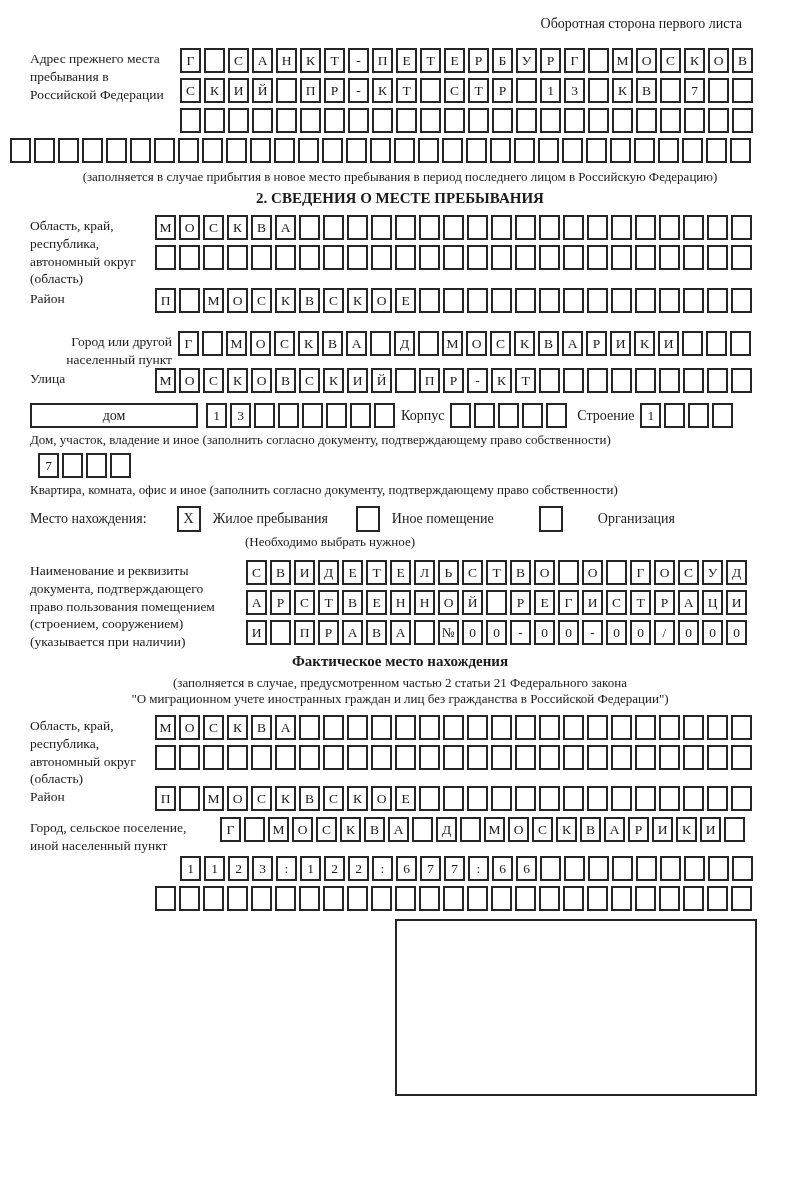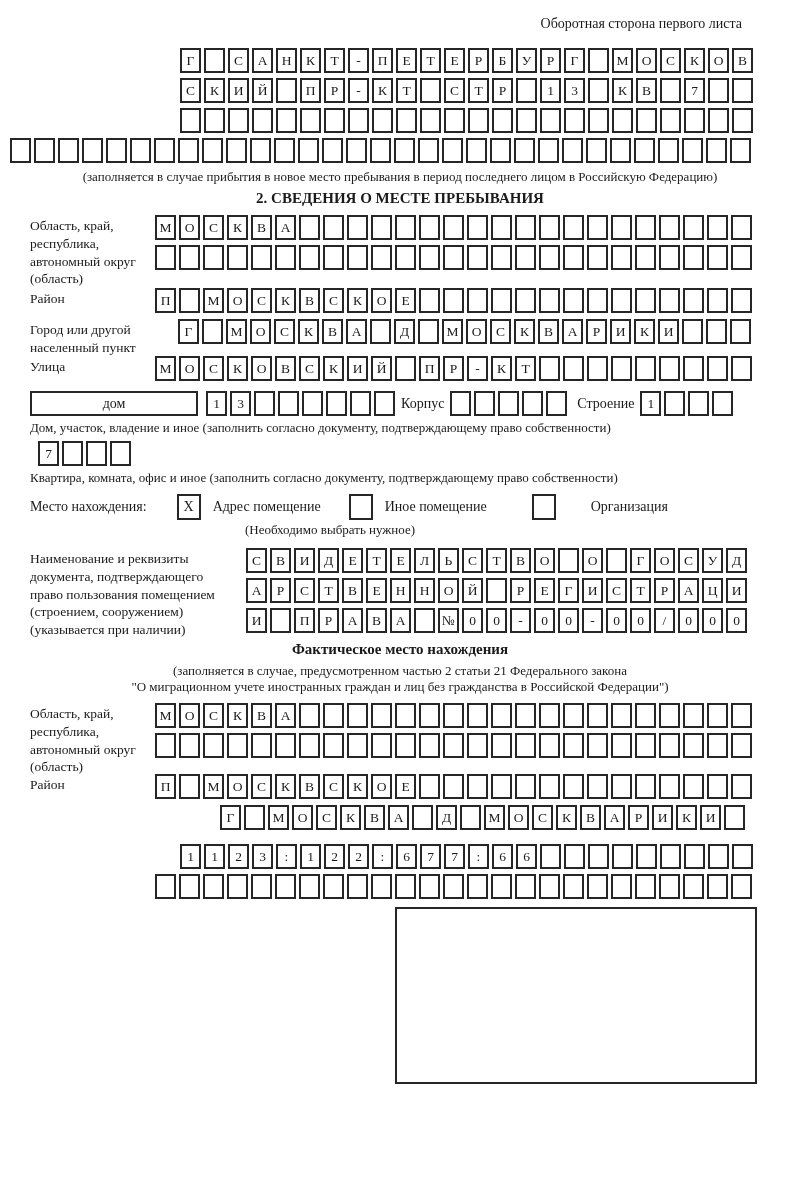--- a/index.html
+++ b/index.html
@@ -27,20 +27,21 @@
   .caption{font-size:13.5px;line-height:1.33;text-align:center;}
 </style>
 </head>
 <body>
 
 <div class="page">
 
   <div class="top-note">Оборотная сторона первого листа</div>
 
   <div class="labelrow" style="margin-top:16px;padding-left:150px;">
+    <div class="flabel" style="width:142px;">Адрес прежнего места пребывания в Российской Федерации</div>
     <div class="cellcol">
       <div class="cells">
           <div class="cell">Г</div>
           <div class="cell"></div>
           <div class="cell">С</div>
           <div class="cell">А</div>
           <div class="cell">Н</div>
           <div class="cell">К</div>
           <div class="cell">Т</div>
           <div class="cell">-</div>
@@ -236,21 +237,21 @@
         <div class="cell"></div>
         <div class="cell"></div>
         <div class="cell"></div>
         <div class="cell"></div>
         <div class="cell"></div>
         <div class="cell"></div>
         <div class="cell"></div>
       </div>
   </div>
 
-  <div class="labelrow" style="margin-top:6px;padding-left:148px;">
+  <div class="labelrow" style="margin-top:18px;padding-left:148px;text-align:right;">
     <div class="flabel" style="width:142px;">Город или другой населенный пункт</div>
     <div class="cells">
         <div class="cell">Г</div>
         <div class="cell"></div>
         <div class="cell">М</div>
         <div class="cell">О</div>
         <div class="cell">С</div>
         <div class="cell">К</div>
         <div class="cell">В</div>
         <div class="cell">А</div>
@@ -340,21 +341,21 @@
         <div class="cell"></div>
         <div class="cell"></div>
         <div class="cell"></div>
       </div>
   </div>
   <div class="note" style="margin-top:4px;">Квартира, комната, офис и иное (заполнить согласно документу, подтверждающему право собственности)</div>
 
   <div class="hrow" style="margin-top:8px;">
     <span class="inline-label">Место нахождения:</span>
     <span class="chk" style="margin-left:30px;">X</span>
-    <span class="inline-label" style="margin-left:12px;">Адрес помещение</span>
+    <span class="inline-label" style="margin-left:12px;">Жилое пребывания</span>
     <span class="chk" style="margin-left:28px;"></span>
     <span class="inline-label" style="margin-left:12px;">Иное помещение</span>
     <span class="chk" style="margin-left:45px;"></span>
     <span class="inline-label" style="margin-left:35px;">Организация</span>
   </div>
   <div class="note" style="margin-top:2px;margin-left:215px;">(Необходимо выбрать нужное)</div>
 
   <div class="labelrow" style="margin-top:10px;padding-left:216px;">
     <div class="flabel" style="width:206px;">Наименование и реквизиты документа, подтверждающего право пользования помещением (строением, сооружением) (указывается при наличии)</div>
     <div class="cellcol">
@@ -519,20 +520,21 @@
         <div class="cell"></div>
         <div class="cell"></div>
         <div class="cell"></div>
         <div class="cell"></div>
         <div class="cell"></div>
         <div class="cell"></div>
       </div>
   </div>
 
   <div class="labelrow" style="margin-top:6px;padding-left:190px;">
+    <div class="flabel" style="width:182px;">Город, сельское поселение, иной населенный пункт</div>
     <div class="cells">
         <div class="cell">Г</div>
         <div class="cell"></div>
         <div class="cell">М</div>
         <div class="cell">О</div>
         <div class="cell">С</div>
         <div class="cell">К</div>
         <div class="cell">В</div>
         <div class="cell">А</div>
         <div class="cell"></div>

